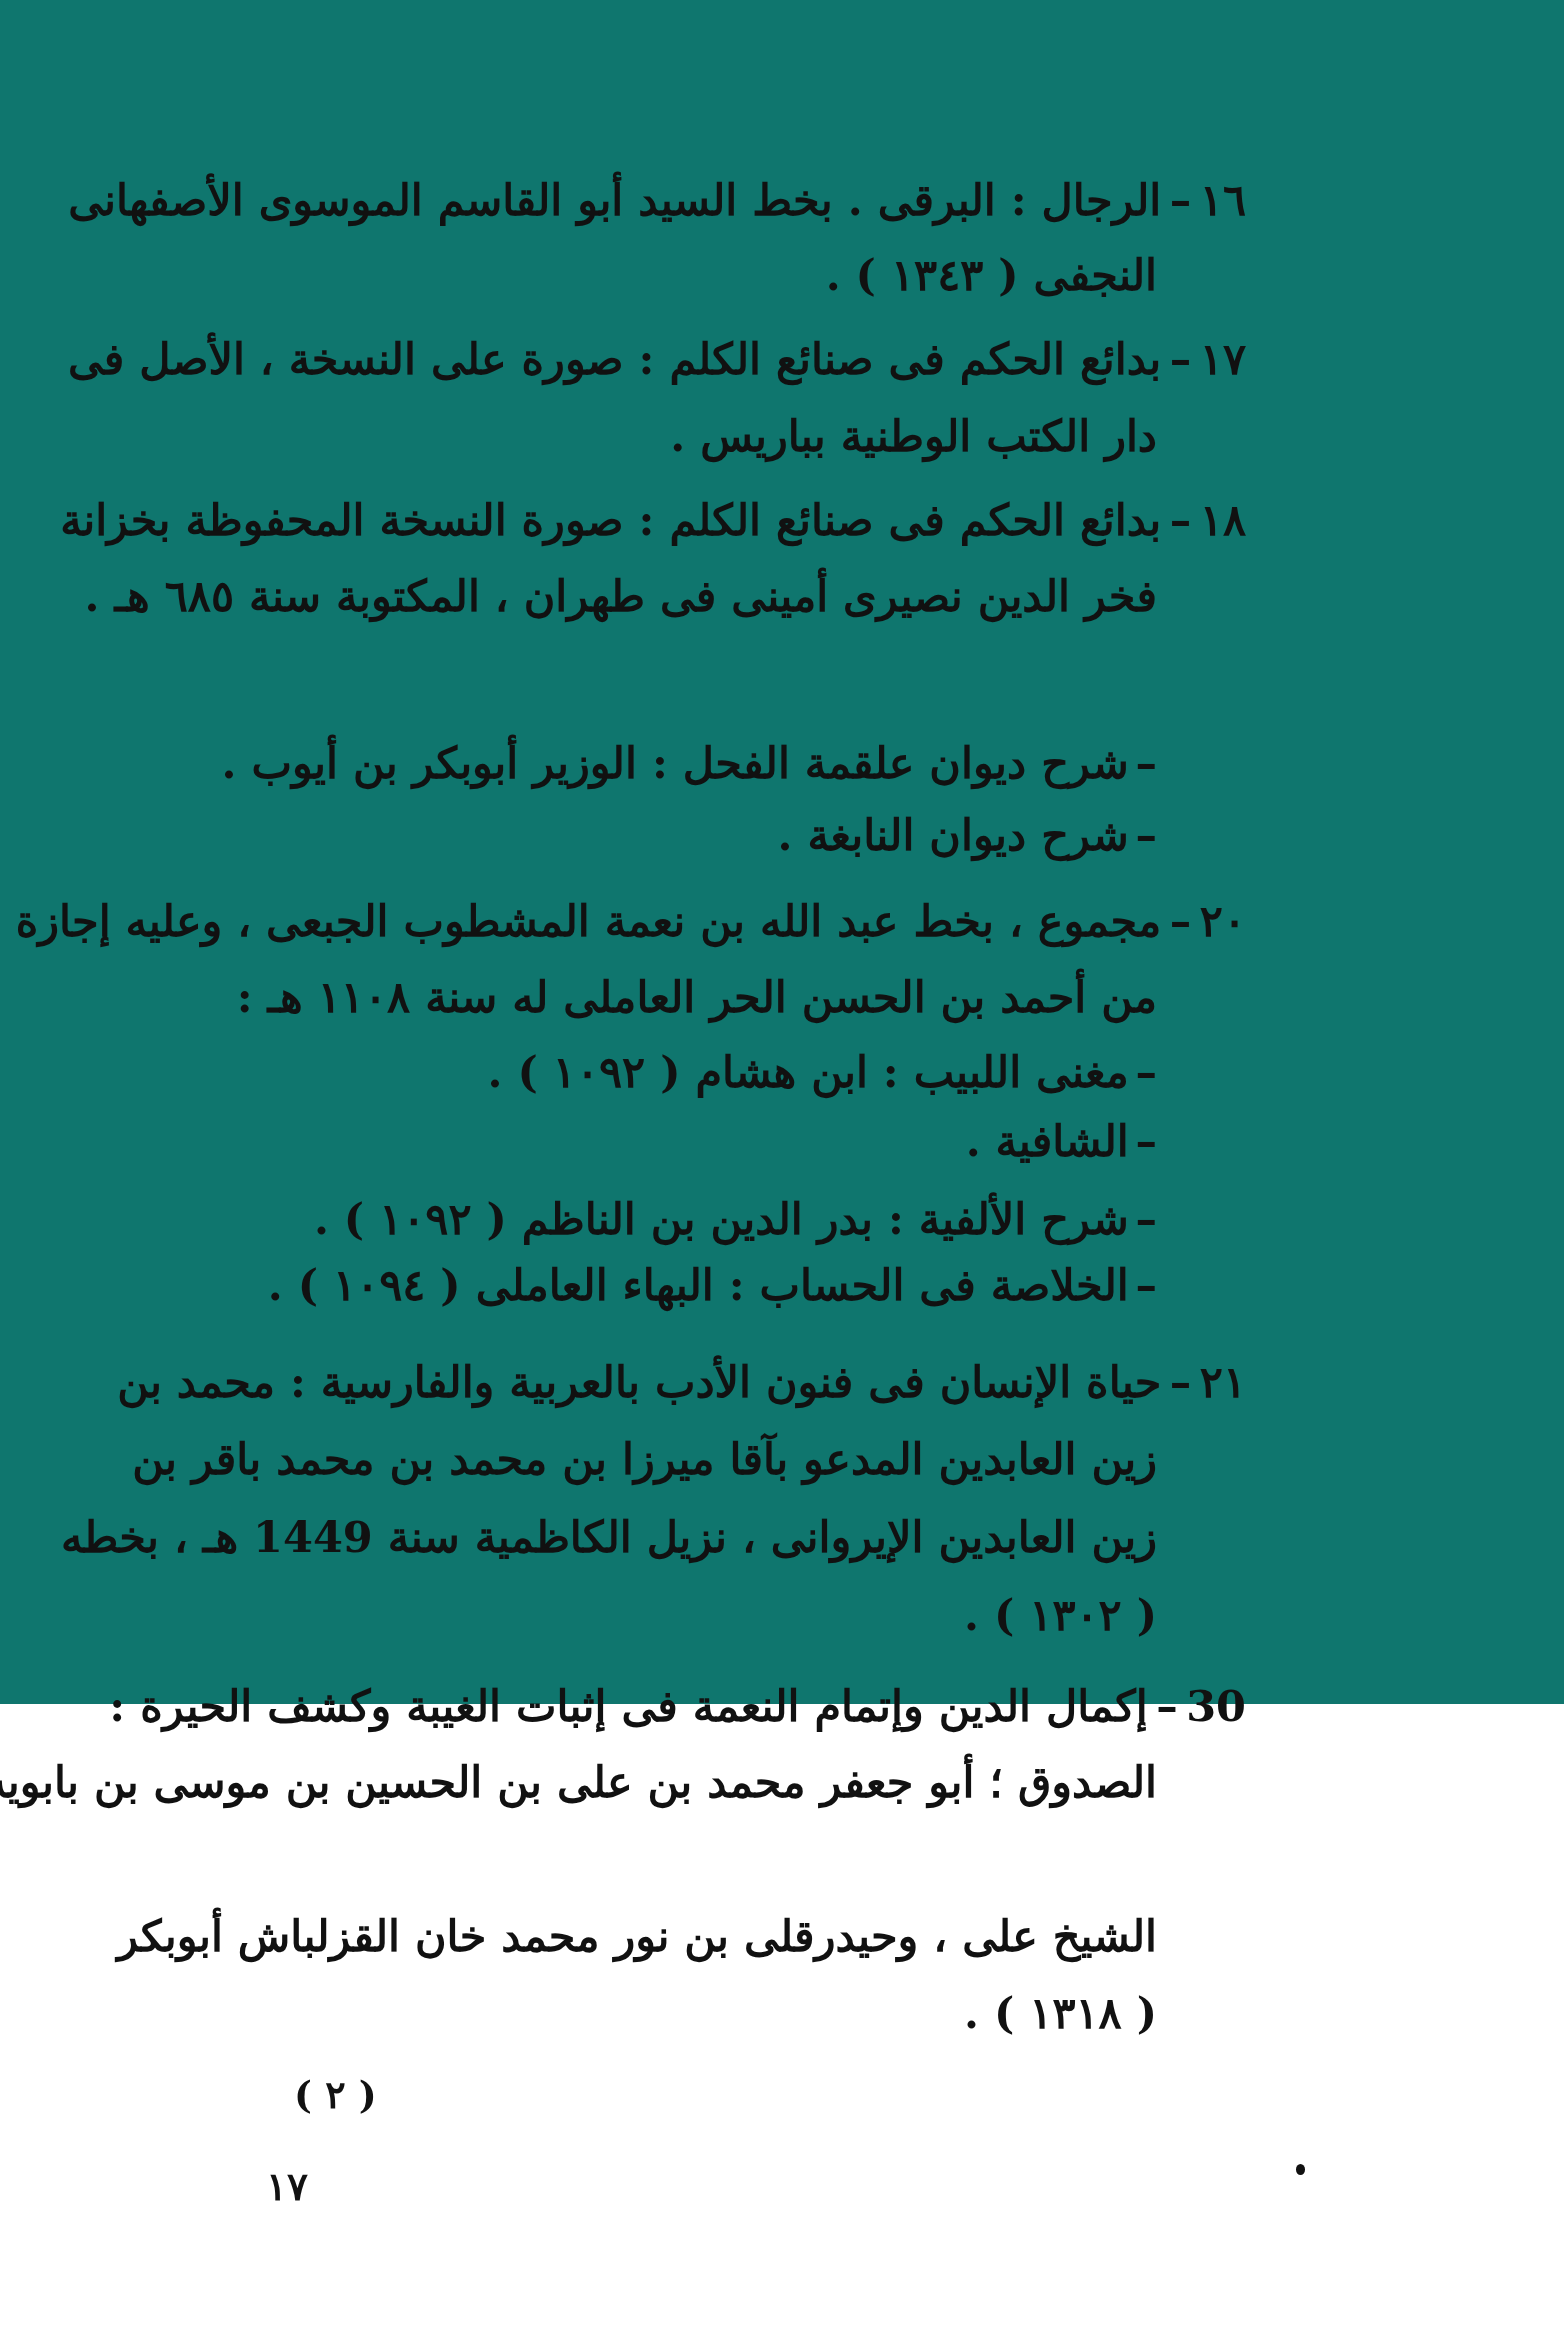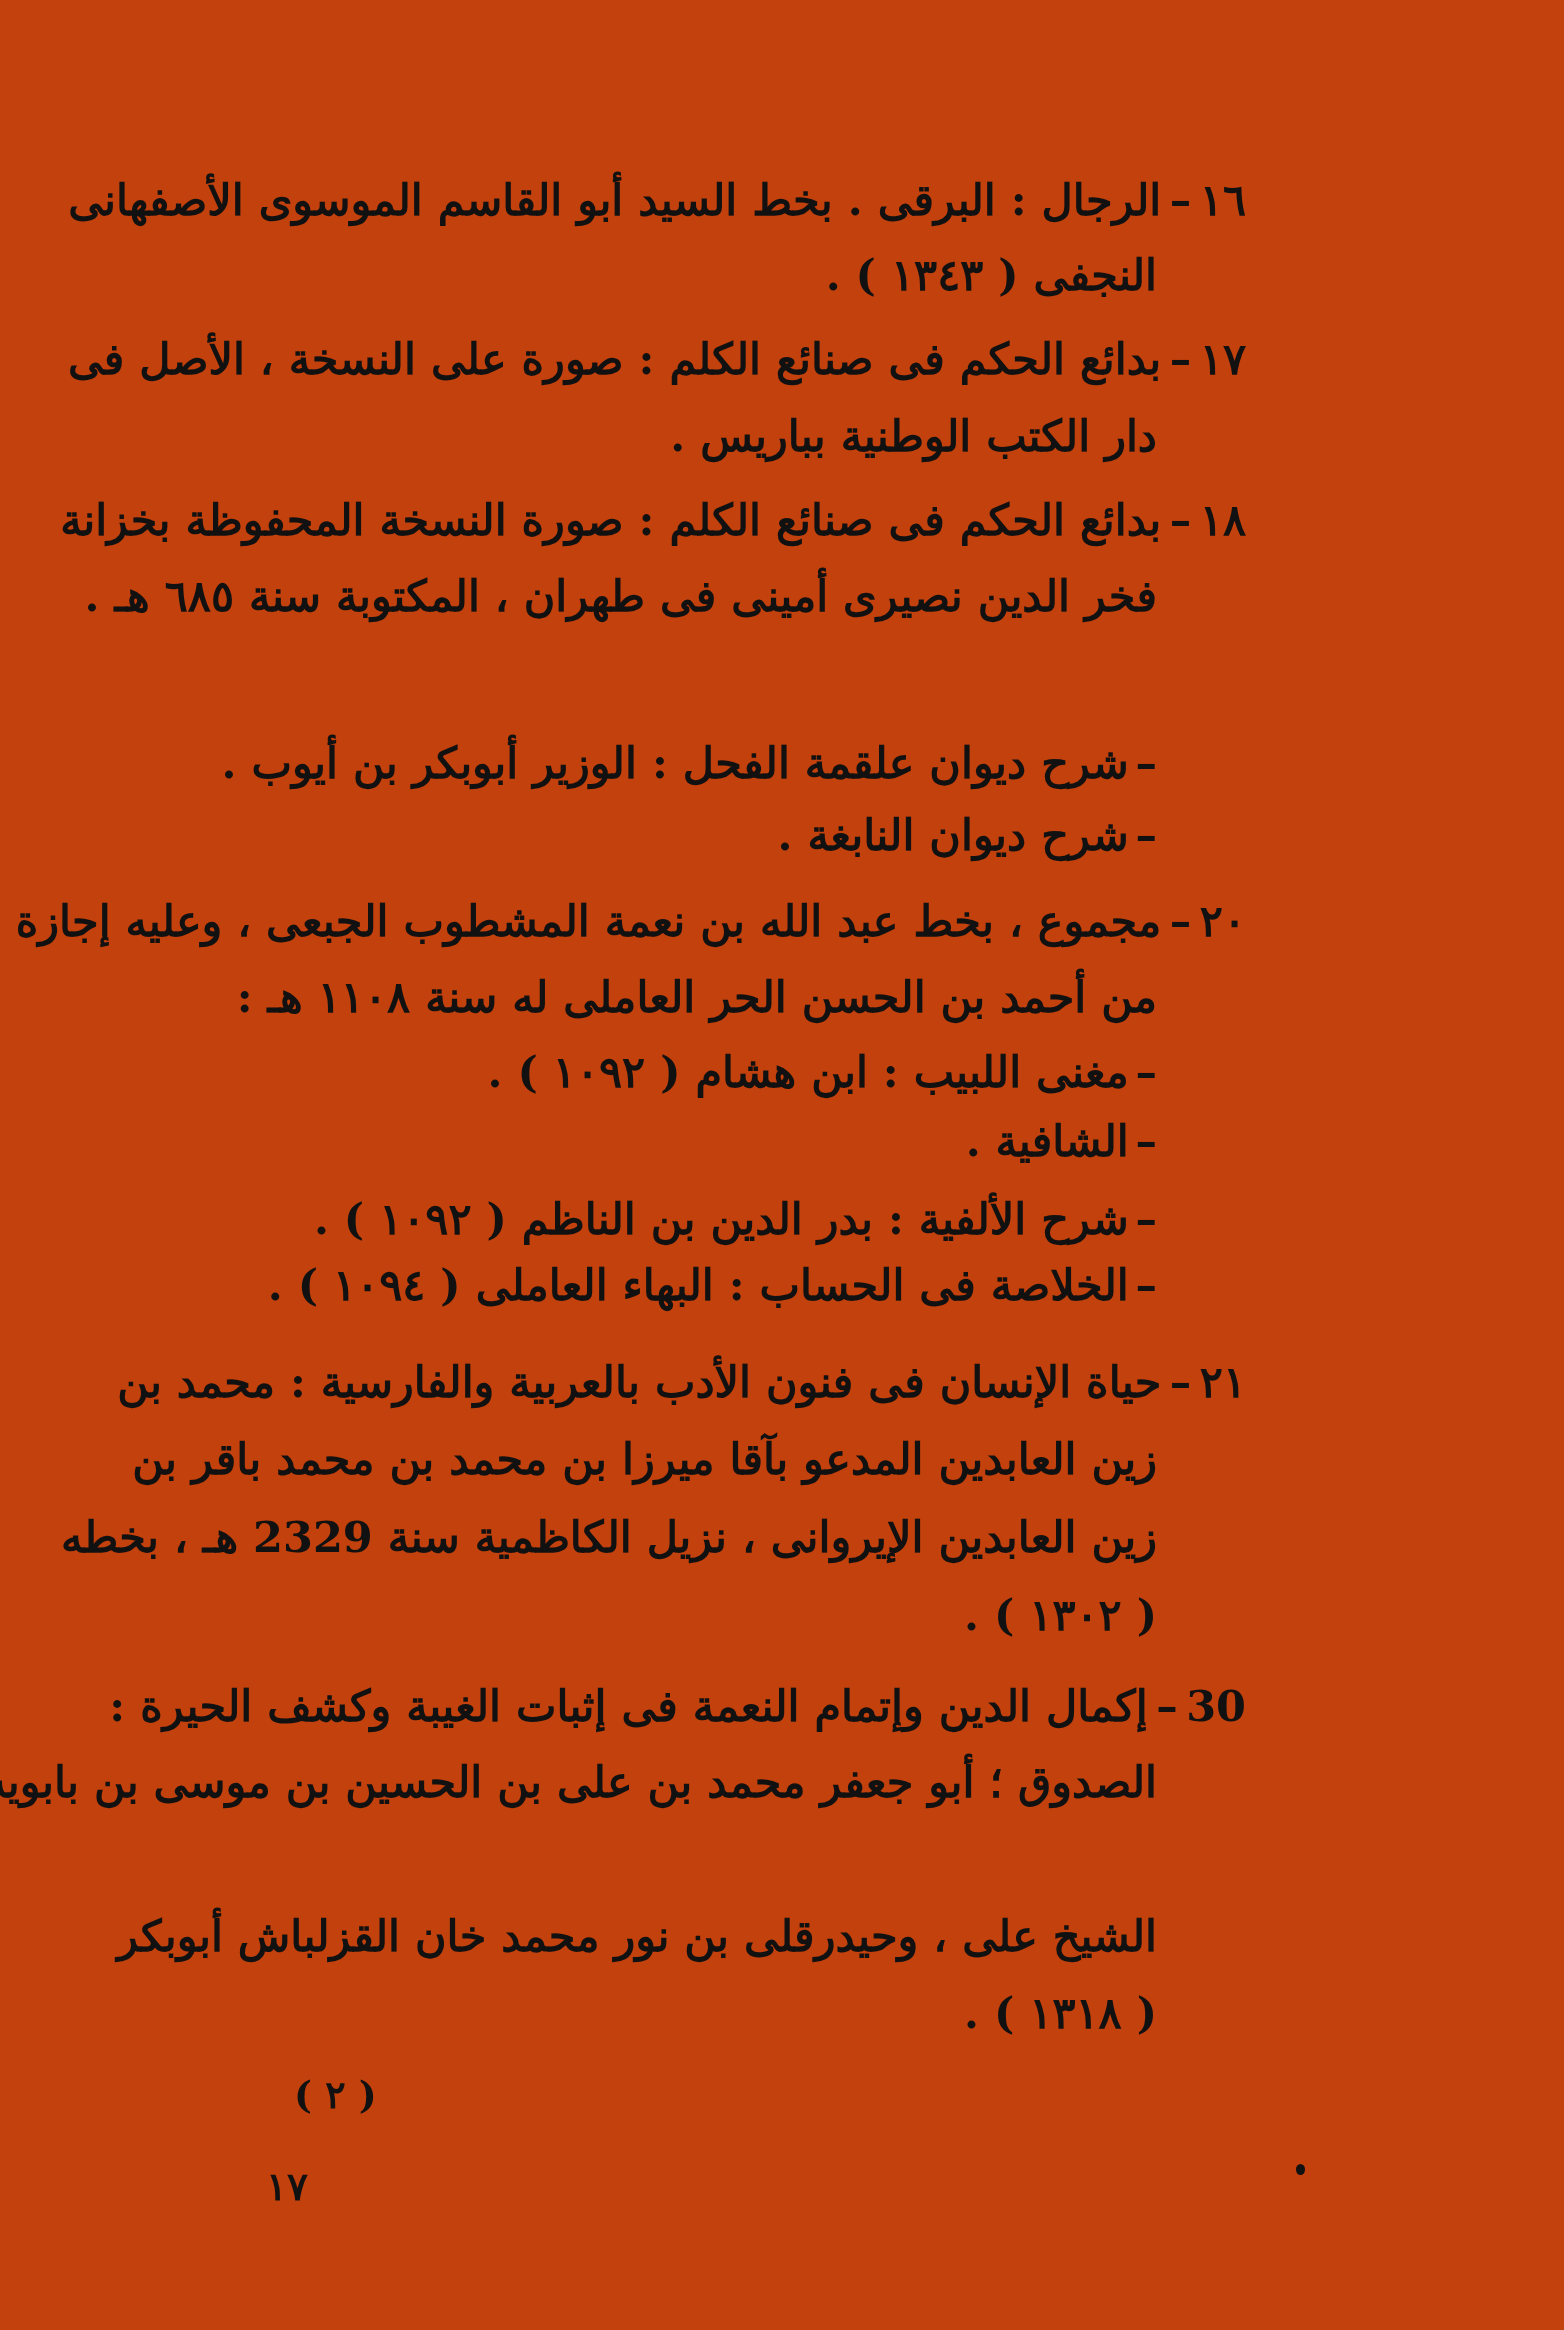--- a/index.html
+++ b/index.html
@@ -13,22 +13,22 @@
       position: relative;
       overflow: hidden;
       font-family: "DejaVu Serif", "Liberation Serif", serif;
       color: #111111;
     }
     .page {
       position: absolute;
       left: 0;
       top: 0;
       width: 1565px;
-      height: 2330px;
-      background: #c2410c;
+      height: 1704px;
+      background: #0f766e;
     }
     .line {
       position: absolute;
       direction: rtl;
       unicode-bidi: embed;
       white-space: nowrap;
       font-size: 43px;
       line-height: 60px;
       height: 60px;
       font-weight: bold;
@@ -89,21 +89,21 @@
 
   <div class="line entry-first" style="top:891px"><span class="num">٢٠</span><span class="dash">–</span><span>مجموع ، بخط عبد الله بن نعمة المشطوب الجبعى ، وعليه إجازة</span></div>
   <div class="line entry-cont short" style="top:967px">من أحمد بن الحسن الحر العاملى له سنة ١١٠٨ هـ :</div>
   <div class="line sub" style="top:1042px"><span class="dash" style="margin:0 0 0 6.8px">–</span><span>مغنى اللبيب : ابن هشام ( ١٠٩٢ ) .</span></div>
   <div class="line sub" style="top:1111px"><span class="dash" style="margin:0 0 0 6.8px">–</span><span>الشافية .</span></div>
   <div class="line sub" style="top:1189px"><span class="dash" style="margin:0 0 0 6.8px">–</span><span>شرح الألفية : بدر الدين بن الناظم ( ١٠٩٢ ) .</span></div>
   <div class="line sub" style="top:1255px"><span class="dash" style="margin:0 0 0 6.8px">–</span><span>الخلاصة فى الحساب : البهاء العاملى ( ١٠٩٤ ) .</span></div>
 
   <div class="line entry-first" style="top:1352px"><span class="num">٢١</span><span class="dash">–</span><span>حياة الإنسان فى فنون الأدب بالعربية والفارسية : محمد بن</span></div>
   <div class="line entry-cont" style="top:1429px">زين العابدين المدعو بآقا ميرزا بن محمد بن محمد باقر بن</div>
-  <div class="line entry-cont" style="top:1507px">زين العابدين الإيروانى ، نزيل الكاظمية سنة 2329 هـ ، بخطه</div>
+  <div class="line entry-cont" style="top:1507px">زين العابدين الإيروانى ، نزيل الكاظمية سنة 1449 هـ ، بخطه</div>
   <div class="line entry-cont short" style="top:1585px">( ١٣٠٢ ) .</div>
 
   <div class="line entry-first" style="top:1676px"><span class="num">30</span><span class="dash">–</span><span>إكمال الدين وإتمام النعمة فى إثبات الغيبة وكشف الحيرة :</span></div>
   <div class="line entry-cont" style="top:1752px">الصدوق ؛ أبو جعفر محمد بن على بن الحسين بن موسى بن بابويه</div>
   <div class="line entry-cont" style="top:1906px">الشيخ على ، وحيدرقلى بن نور محمد خان القزلباش أبوبكر</div>
   <div class="line entry-cont short" style="top:1983px">( ١٣١٨ ) .</div>
 
   <div class="sig-mark">( ٢ )</div>
   <div class="page-number">١٧</div>
   <div class="ink-dot"></div>

